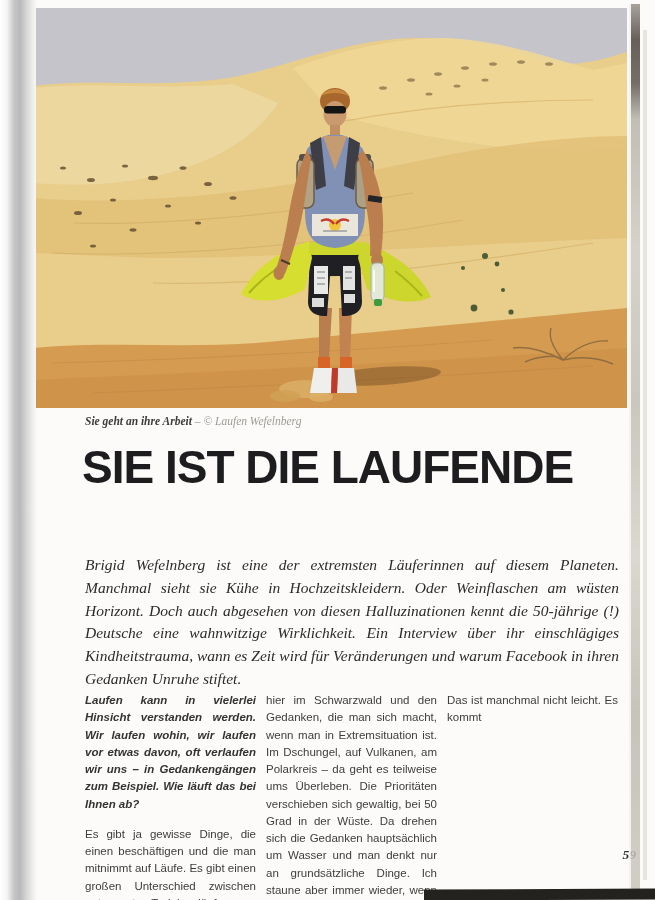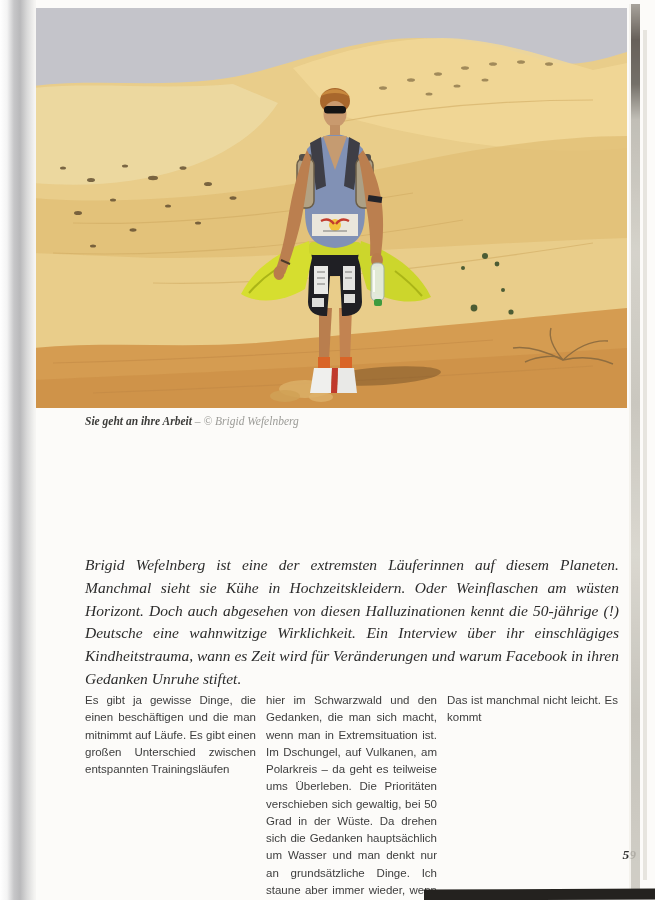--- a/index.html
+++ b/index.html
@@ -207,29 +207,31 @@
           <path d="M-14,88 C-8,79 8,79 15,89 C8,84 -6,84 -14,88 Z" fill="#c8893e"></path>
           <ellipse cx="0" cy="106" rx="11.5" ry="13" fill="#c99a6e"></ellipse>
           <rect x="-11" y="98" width="22" height="7.5" rx="3.5" fill="#141414"></rect>
           <path d="M-4,118 L4,118" stroke="#8a5a3a" stroke-width="1.6"></path>
           <rect x="-5" y="117" width="10" height="10" fill="#c08f63"></rect>
         </g>
       </g>
     </svg>
   </div>
 
-  <div class="caption"><span class="cap-title">Sie geht an ihre Arbeit</span><span> – © Brigid Wefelnberg</span></div>
+  <div class="caption"><span class="cap-title">Sie geht an ihre Arbeit</span><span> – © Laufen Wefelnberg</span></div>
 
   <h1 class="headline">
+    <div>SIE IST DIE LAUFENDE</div>
   </h1>
 
   <p class="intro">Brigid Wefelnberg ist eine der extremsten Läuferinnen auf diesem Planeten. Manchmal sieht sie Kühe in Hochzeitskleidern. Oder Weinflaschen am wüsten Horizont. Doch auch abgesehen von diesen Halluzinationen kennt die 50-jährige (!) Deutsche eine wahnwitzige Wirklichkeit. Ein Interview über ihr einschlägiges Kindheitstrauma, wann es Zeit wird für Veränderungen und warum Facebook in ihren Gedanken Unruhe stiftet.</p>
 
   <div class="columns">
     <div class="col">
+      <p class="q">Laufen kann in vielerlei Hinsicht verstanden werden. Wir laufen wohin, wir laufen vor etwas davon, oft verlaufen wir uns – in Gedankengängen zum Beispiel. Wie läuft das bei Ihnen ab?</p>
       <p class="a">Es gibt ja gewisse Dinge, die einen beschäftigen und die man mitnimmt auf Läufe. Es gibt einen großen Unterschied zwischen entspannten Trainingsläufen</p>
     </div>
     <div class="col">
       <p class="a">hier im Schwarzwald und den Gedanken, die man sich macht, wenn man in Extremsituation ist. Im Dschungel, auf Vulkanen, am Polarkreis – da geht es teilweise ums Überleben. Die Prioritäten verschieben sich gewaltig, bei 50 Grad in der Wüste. Da drehen sich die Gedanken hauptsächlich um Wasser und man denkt nur an grundsätzliche Dinge. Ich staune aber immer wieder, wenn ich von zu Hause</p>
     </div>
     <div class="col">
       <p class="a">Das ist manchmal nicht leicht. Es kommt</p>
     </div>
   </div>
 

